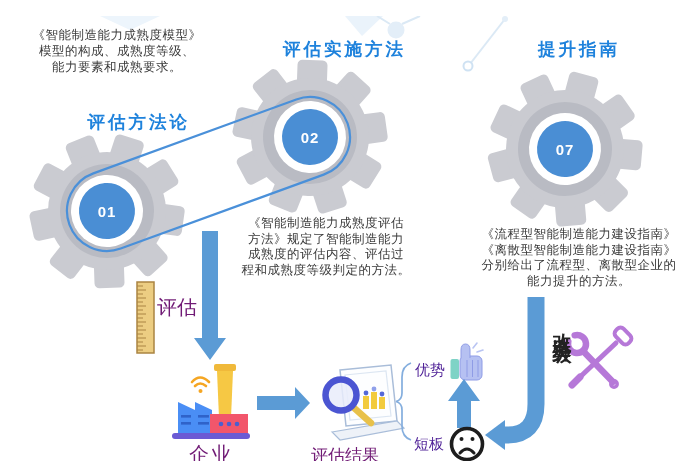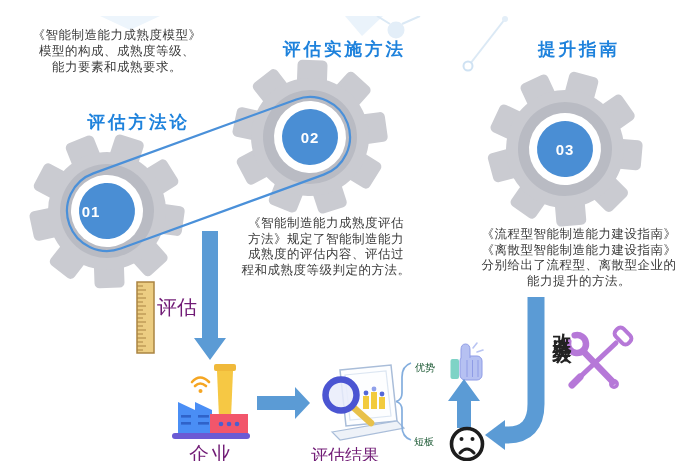--- a/index.html
+++ b/index.html
@@ -6,21 +6,21 @@
   .canvas{
     position:relative;width:697px;height:461px;background:#ffffff;overflow:hidden;
     font-family:"Liberation Sans","DejaVu Sans",sans-serif;color:#333;margin-top:16px;
   }
   .layer-svg{position:absolute;left:0;top:0;width:697px;height:461px;z-index:1;}
   .txt{position:absolute;z-index:2;}
   .para{font-size:12.5px;line-height:16px;color:#3a3a3a;text-align:center;letter-spacing:0.5px;}
   .para div{white-space:nowrap;}
   .title{font-size:17.5px;font-weight:bold;color:#1e82dc;letter-spacing:3px;text-align:right;white-space:nowrap;}
   .label-lg{font-size:20px;color:#701a75;white-space:nowrap;}
-  .label-md{font-size:10px;color:#14532d;white-space:nowrap;}
+  .label-md{font-size:15px;color:#4c1d95;white-space:nowrap;}
   .gear-num{position:absolute;z-index:3;color:#ffffff;font-weight:bold;font-size:15px;letter-spacing:1px;transform:translate(-50%,-50%);}
   .vtext{writing-mode:vertical-rl;text-orientation:upright;font-size:19px;font-weight:bold;color:#222;letter-spacing:4px;white-space:nowrap;}
 </style>
 </head>
 <body>
 
 <div class="canvas">
 
   <svg class="layer-svg" viewBox="0 0 697 461">
     <defs>
@@ -156,23 +156,23 @@
   </div>
 
   <div class="txt title" style="left:530px;top:21px;width:90px;">提升指南</div>
   <div class="txt para" style="left:462px;top:211px;width:234px;line-height:15.5px;">
     <div>《流程型智能制造能力建设指南》</div>
     <div>《离散型智能制造能力建设指南》</div>
     <div>分别给出了流程型、离散型企业的</div>
     <div>能力提升的方法。</div>
   </div>
 
-  <div class="gear-num" style="left:91px;top:195px;">01</div>
+  <div class="gear-num" style="left:107px;top:195px;">01</div>
   <div class="gear-num" style="left:310px;top:121px;">02</div>
-  <div class="gear-num" style="left:565px;top:133px;">03</div>
+  <div class="gear-num" style="left:565px;top:133px;">07</div>
 
   <div class="txt label-lg" style="left:157px;top:278px;">评估</div>
   <div class="txt label-lg" style="left:189px;top:425px;letter-spacing:2px;">企业</div>
   <div class="txt label-lg" style="left:311px;top:428px;font-size:17px;text-decoration:underline;">评估结果</div>
   <div class="txt label-md" style="left:415px;top:345px;">优势</div>
   <div class="txt label-md" style="left:414px;top:419px;">短板</div>
   <div class="txt vtext" style="left:549px;top:302px;">改造升级</div>
 
 </div>
 

